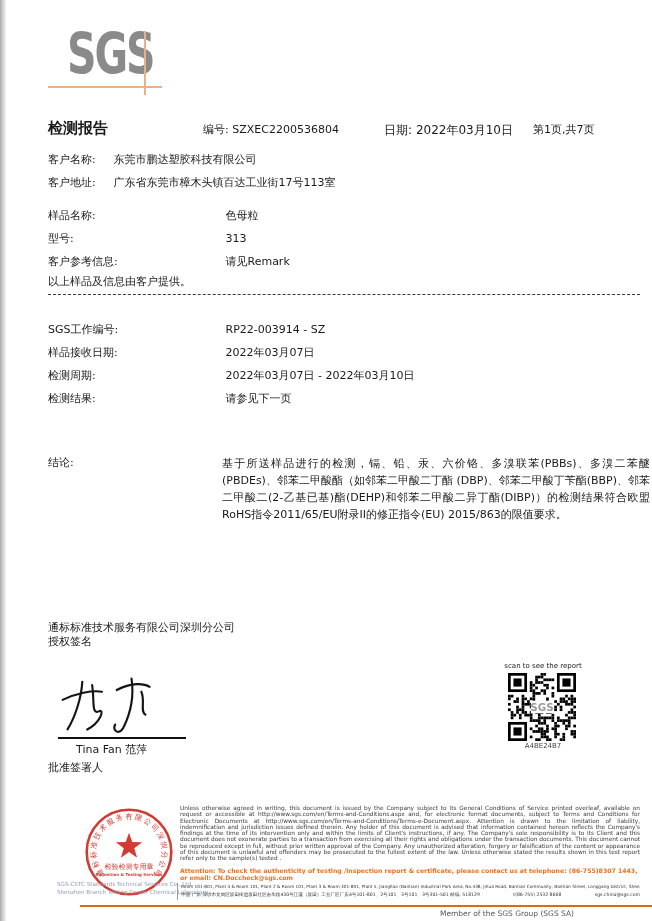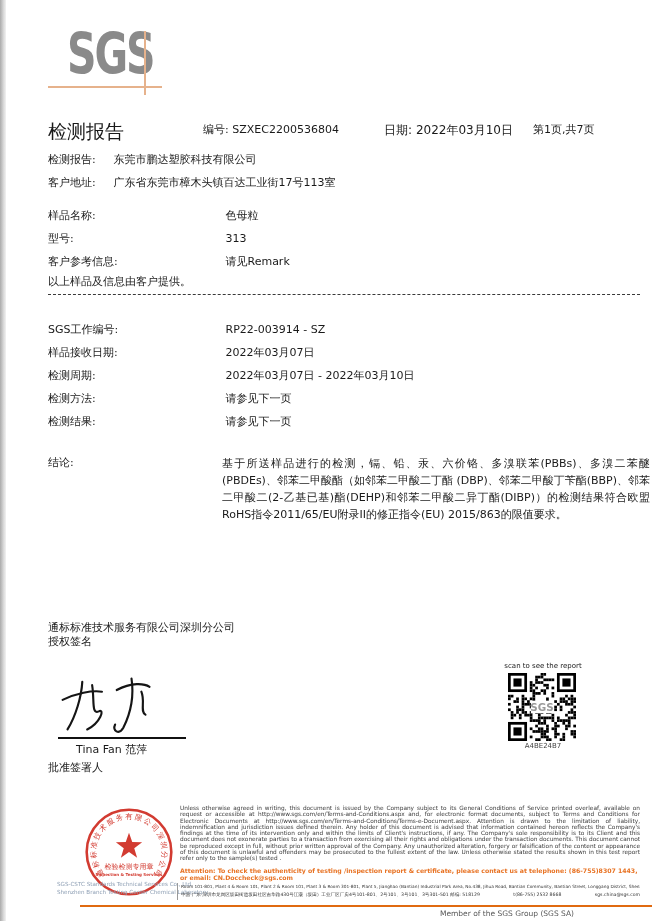--- a/index.html
+++ b/index.html
@@ -15,21 +15,21 @@
   #left-strip { left:0; top:0; width:6px; height:921px;
     background:linear-gradient(to right,#aaa,#d9d9d9 60%,#f2f2f2); }
 
   
   #logo-text { left:67px; top:26px; font-size:57px; font-weight:bold; color:#8a8a8a;
     letter-spacing:-3px; transform:scale(0.72,1.0); transform-origin:left top; line-height:1; }
   #logo-hline { left:48px; top:86px; width:114px; height:2px; background:#e6b28c; }
   #logo-vline { left:144px; top:31px; width:2px; height:64px; background:#e6b28c; }
 
   
-  #report-title { left:48px; top:119px; font-size:19px; font-weight:normal; }
+  #report-title { left:48px; top:119px; font-size:15px; font-weight:bold; }
   #report-no { left:203px; top:122px; font-size:11px; }
   #report-date { left:384px; top:122px; font-size:12px; }
   #report-page { left:533px; top:122px; font-size:11px; }
 
   .row { height:23px; font-size:11px; white-space:nowrap; }
   .lbl { display:inline-block; }
   .w62 { width:62px; }
   .w174 { width:174px; }
 
   #client-block { left:48px; top:152px; }
@@ -86,21 +86,21 @@
   <span>SZXEC2200536804</span>
 </div>
 <div id="report-date" class="abs">
   <span>日期:</span>
   <span>2022年03月10日</span>
 </div>
 <div id="report-page" class="abs">第1页,共7页</div>
 
 <div id="client-block" class="abs">
   <div class="row">
-    <span class="lbl w62">检测报告:</span>
+    <span class="lbl w62">客户名称:</span>
     <span>东莞市鹏达塑胶科技有限公司</span>
   </div>
   <div class="row">
     <span class="lbl w62">客户地址:</span>
     <span>广东省东莞市樟木头镇百达工业街17号113室</span>
   </div>
 </div>
 
 <div id="sample-block" class="abs">
   <div class="row">
@@ -125,24 +125,20 @@
     <span class="lbl w174">SGS工作编号:</span>
     <span>RP22-003914 - SZ</span>
   </div>
   <div class="row">
     <span class="lbl w174">样品接收日期:</span>
     <span>2022年03月07日</span>
   </div>
   <div class="row">
     <span class="lbl w174">检测周期:</span>
     <span>2022年03月07日 - 2022年03月10日</span>
-  </div>
-  <div class="row">
-    <span class="lbl w174">检测方法:</span>
-    <span>请参见下一页</span>
   </div>
   <div class="row">
     <span class="lbl w174">检测结果:</span>
     <span>请参见下一页</span>
   </div>
 </div>
 
 <div id="conclusion-row" class="abs">
   <span class="lbl w174">结论:</span>
   <span id="conclusion-text">基于所送样品进行的检测，镉、铅、汞、六价铬、多溴联苯(PBBs)、多溴二苯醚(PBDEs)、邻苯二甲酸酯（如邻苯二甲酸二丁酯 (DBP)、邻苯二甲酸丁苄酯(BBP)、邻苯二甲酸二(2-乙基已基)酯(DEHP)和邻苯二甲酸二异丁酯(DIBP)）的检测结果符合欧盟RoHS指令2011/65/EU附录II的修正指令(EU) 2015/863的限值要求。</span>

